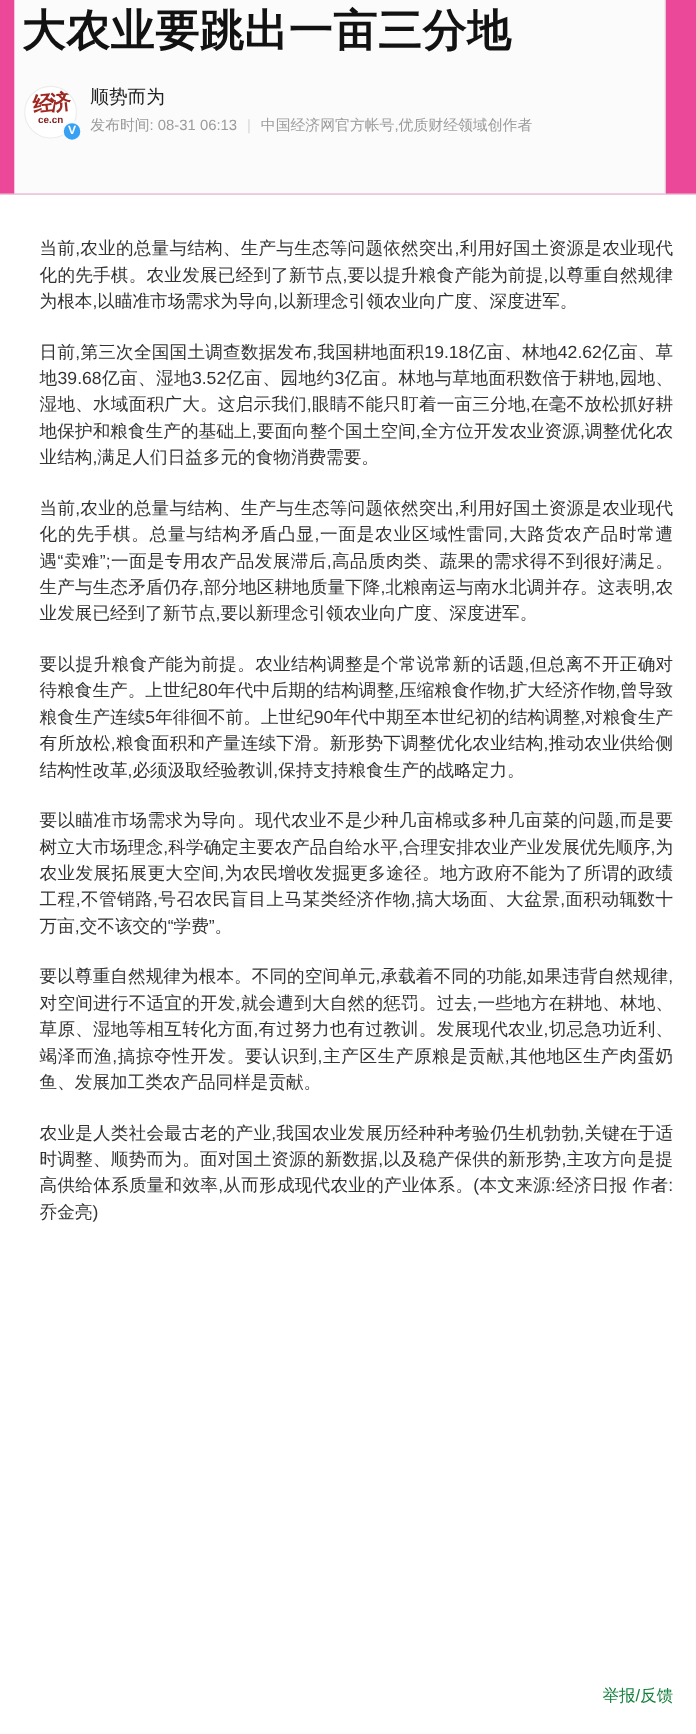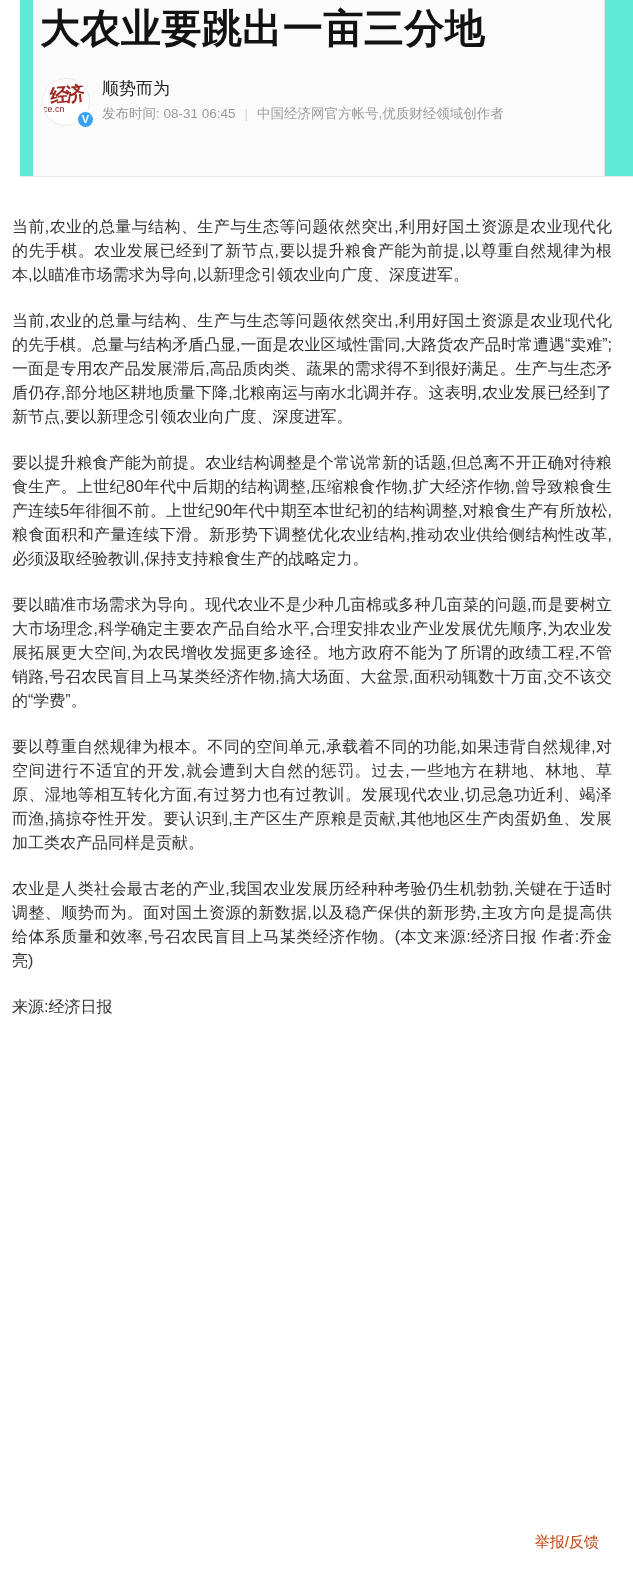--- a/index.html
+++ b/index.html
@@ -9,23 +9,22 @@
     width:633px; height:1576px;
     background:#fff;
     font-family:"Liberation Sans", sans-serif;
     overflow:hidden;
     margin:0 auto;
   }
   
   .header {
     position:relative;
     height:177px;
-    background:#5eead4;
+    background:#ec4899;
     border-bottom:1px solid #e8e8e9;
-    margin-left:20px;
   }
   .header-card {
     position:absolute;
     left:13px; right:28px; top:0; bottom:0;
     background:#fbfbfc;
     border-right:1px solid #e4e5e7;
   }
   .page-title {
     position:absolute;
     left:7px; top:4px;
@@ -58,23 +57,24 @@
     font-family:"DejaVu Serif", serif;
     font-weight:700;
     font-size:19px;
     line-height:20px;
     letter-spacing:-3px;
     color:#9e2722;
     transform:rotate(-6deg);
   }
   .avatar-sub {
     display:block;
+    text-align:center;
     font-size:9px;
     line-height:10px;
-    font-weight:400;
+    font-weight:700;
     color:#7e1c1c;
     letter-spacing:0;
   }
   .v-badge {
     position:absolute;
     left:33px; top:31px;
     width:19px; height:19px;
     border-radius:50%;
     background:#38a1f3;
     border:2px solid #fbfbfc;
@@ -96,38 +96,38 @@
     position:absolute;
     left:69px; top:105px;
     font-size:13.5px;
     line-height:17px;
     color:#9b9b9b;
     white-space:nowrap;
   }
   .meta-divider { color:#d6d6d6; padding:0 9px; }
   
   .article {
-    padding:38px 21px 0 12px;
+    padding:38px 21px 0 36px;
     color:#333;
   }
   .article p {
     font-size:16px;
     line-height:24px;
     margin:0 0 22px;
     text-align:justify;
     color:#333;
     word-break:break-all;
   }
   
   .report-link {
     position:absolute;
-    right:34px; top:1533px;
+    right:21px; top:1533px;
     font-size:15px;
     line-height:18px;
-    color:#c2410c;
+    color:#15803d;
     cursor:pointer;
     text-decoration:none;
     margin-left:43px;
   }
 </style>
 </head>
 <body>
 
 <div class="page">
 
@@ -140,33 +140,33 @@
         <div class="avatar-clip">
           <span class="avatar-cal">经济</span>
           <span class="avatar-sub">ce.cn</span>
         </div>
         <span class="v-badge">V</span>
       </div>
 
       <div class="author-name">顺势而为</div>
 
       <div class="author-meta">
-        <span>发布时间: 08-31  06:45</span><span class="meta-divider">|</span><span>中国经济网官方帐号,优质财经领域创作者</span>
+        <span>发布时间: 08-31  06:13</span><span class="meta-divider">|</span><span>中国经济网官方帐号,优质财经领域创作者</span>
       </div>
 
     </div>
   </div>
 
   <div class="article">
     <div>
         <p>当前,农业的总量与结构、生产与生态等问题依然突出,利用好国土资源是农业现代化的先手棋。农业发展已经到了新节点,要以提升粮食产能为前提,以尊重自然规律为根本,以瞄准市场需求为导向,以新理念引领农业向广度、深度进军。</p>
+        <p>日前,第三次全国国土调查数据发布,我国耕地面积19.18亿亩、林地42.62亿亩、草地39.68亿亩、湿地3.52亿亩、园地约3亿亩。林地与草地面积数倍于耕地,园地、湿地、水域面积广大。这启示我们,眼睛不能只盯着一亩三分地,在毫不放松抓好耕地保护和粮食生产的基础上,要面向整个国土空间,全方位开发农业资源,调整优化农业结构,满足人们日益多元的食物消费需要。</p>
         <p>当前,农业的总量与结构、生产与生态等问题依然突出,利用好国土资源是农业现代化的先手棋。总量与结构矛盾凸显,一面是农业区域性雷同,大路货农产品时常遭遇“卖难”;一面是专用农产品发展滞后,高品质肉类、蔬果的需求得不到很好满足。生产与生态矛盾仍存,部分地区耕地质量下降,北粮南运与南水北调并存。这表明,农业发展已经到了新节点,要以新理念引领农业向广度、深度进军。</p>
         <p>要以提升粮食产能为前提。农业结构调整是个常说常新的话题,但总离不开正确对待粮食生产。上世纪80年代中后期的结构调整,压缩粮食作物,扩大经济作物,曾导致粮食生产连续5年徘徊不前。上世纪90年代中期至本世纪初的结构调整,对粮食生产有所放松,粮食面积和产量连续下滑。新形势下调整优化农业结构,推动农业供给侧结构性改革,必须汲取经验教训,保持支持粮食生产的战略定力。</p>
         <p>要以瞄准市场需求为导向。现代农业不是少种几亩棉或多种几亩菜的问题,而是要树立大市场理念,科学确定主要农产品自给水平,合理安排农业产业发展优先顺序,为农业发展拓展更大空间,为农民增收发掘更多途径。地方政府不能为了所谓的政绩工程,不管销路,号召农民盲目上马某类经济作物,搞大场面、大盆景,面积动辄数十万亩,交不该交的“学费”。</p>
         <p>要以尊重自然规律为根本。不同的空间单元,承载着不同的功能,如果违背自然规律,对空间进行不适宜的开发,就会遭到大自然的惩罚。过去,一些地方在耕地、林地、草原、湿地等相互转化方面,有过努力也有过教训。发展现代农业,切忌急功近利、竭泽而渔,搞掠夺性开发。要认识到,主产区生产原粮是贡献,其他地区生产肉蛋奶鱼、发展加工类农产品同样是贡献。</p>
-        <p>农业是人类社会最古老的产业,我国农业发展历经种种考验仍生机勃勃,关键在于适时调整、顺势而为。面对国土资源的新数据,以及稳产保供的新形势,主攻方向是提高供给体系质量和效率,号召农民盲目上马某类经济作物。(本文来源:经济日报 作者:乔金亮)</p>
+        <p>农业是人类社会最古老的产业,我国农业发展历经种种考验仍生机勃勃,关键在于适时调整、顺势而为。面对国土资源的新数据,以及稳产保供的新形势,主攻方向是提高供给体系质量和效率,从而形成现代农业的产业体系。(本文来源:经济日报 作者:乔金亮)</p>
       </div>
-    <p>来源:经济日报</p>
   </div>
 
   <a class="report-link">举报/反馈</a>
 
 </div>
 
 </body></html>

